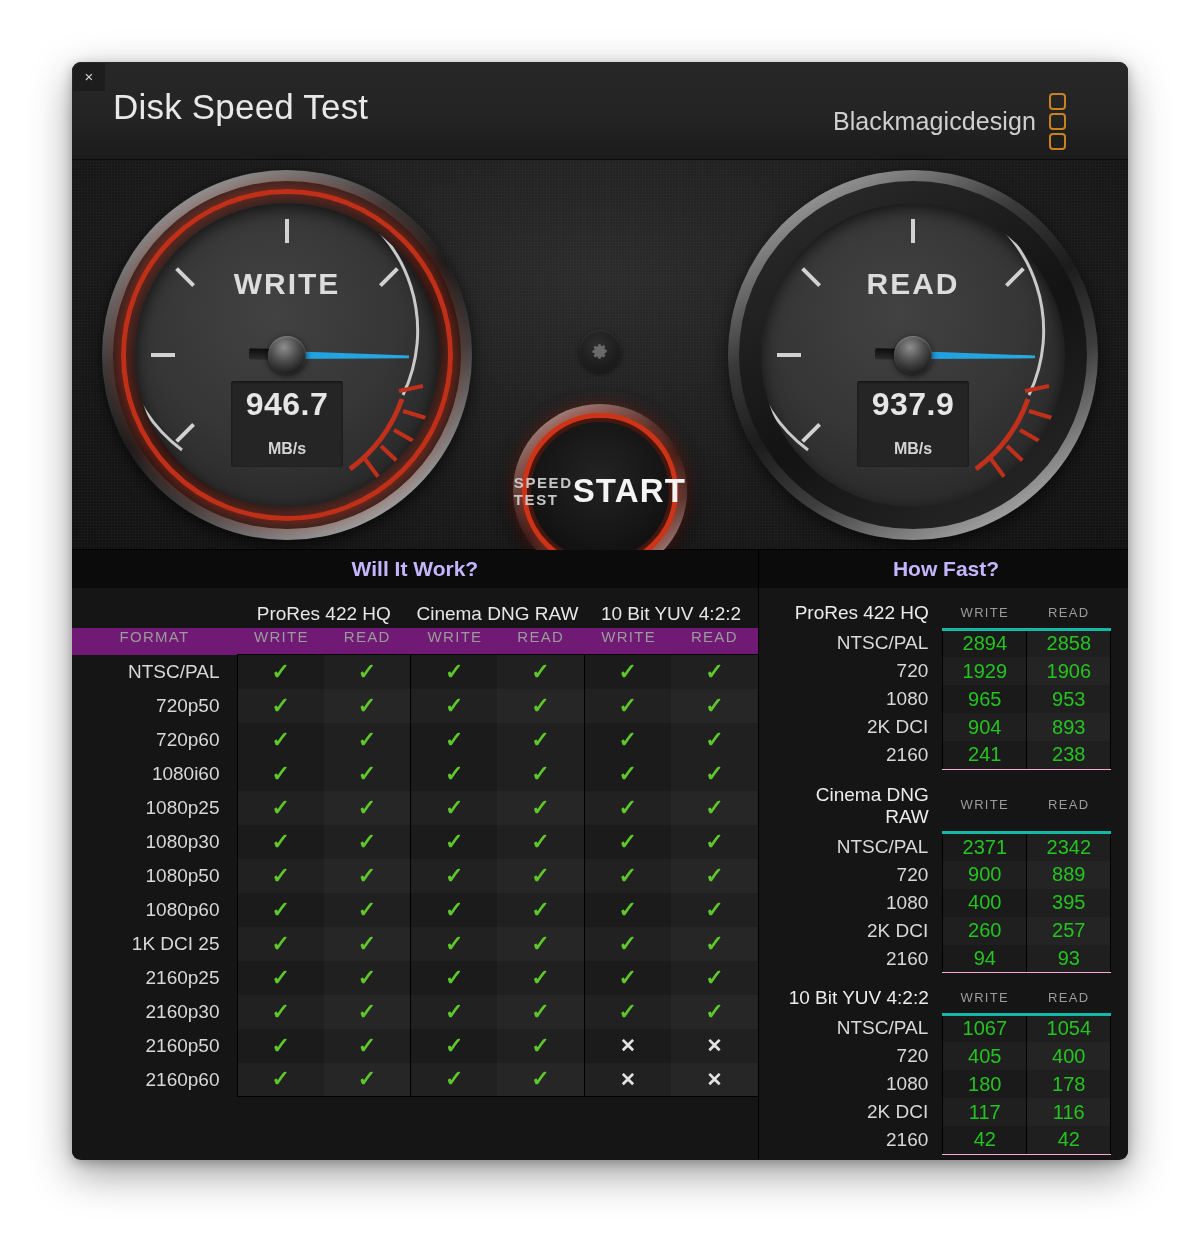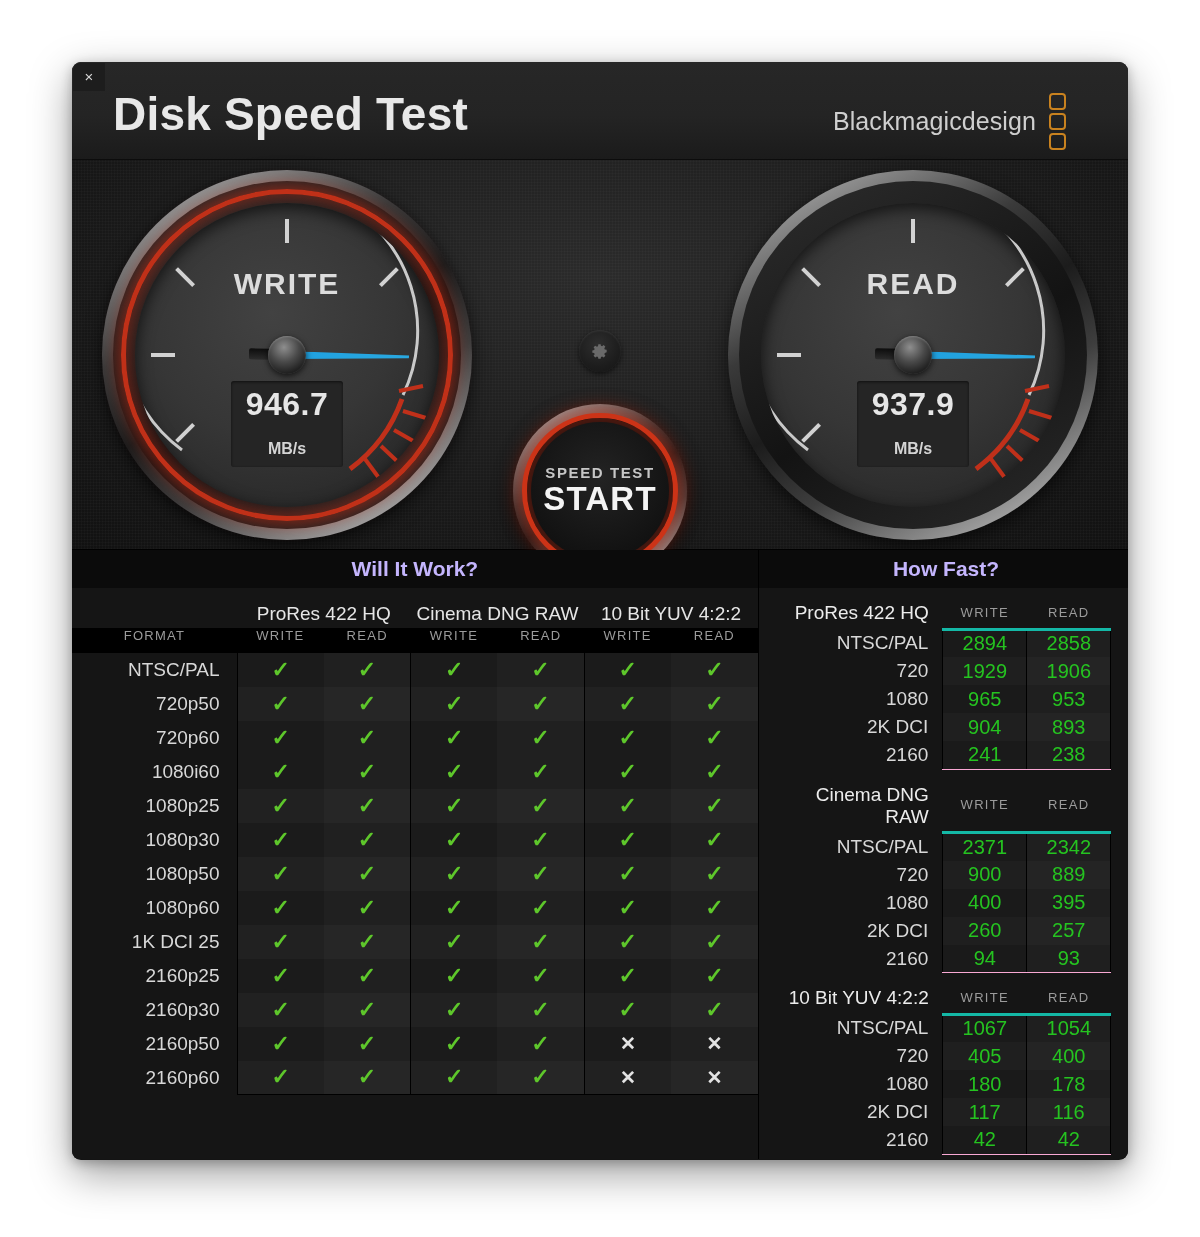--- a/index.html
+++ b/index.html
@@ -40,22 +40,22 @@
   
   #titlebar {
     position: relative;
     height: 98px;
     background: linear-gradient(to bottom, #272727 0%, #242424 55%, #1b1b1b 100%);
     border-bottom: 1px solid #0c0c0c;
   }
   #app-title {
     position: absolute;
     left: 41px; top: 25px;
-    font-size: 46px;
-    font-weight: 700;
+    font-size: 35px;
+    font-weight: 400;
     color: #e8e8e8;
     letter-spacing: 0.2px;
   }
   #brand {
     position: absolute;
     right: 62px; top: 31px;
     display: flex; align-items: center; gap: 13px;
   }
   #brand-text {
     font-size: 25px;
@@ -219,21 +219,21 @@
     border-radius: 50%;
     background: #0e0e0e;
     border: 5px solid #cc3317;
     box-shadow: 0 0 18px 5px rgba(210,48,20,0.55),
                 inset 0 0 20px 6px rgba(210,48,20,0.42);
   }
   #start-face {
     position: absolute; inset: 18px;
     border-radius: 50%;
     background: radial-gradient(circle at 50% 40%, #232323 0%, #161616 55%, #0b0b0b 100%);
-    display: flex; flex-direction: column;
+    display: flex; flex-direction: row;
     align-items: center; justify-content: center;
   }
   #start-sub {
     font-size: 15px; font-weight: 700; color: #c6c6c6;
     letter-spacing: 1.6px;
   }
   #start-main {
     font-size: 33px; font-weight: 700; color: #f4f4f4;
     letter-spacing: 1.2px; margin-top: -1px;
   }
@@ -259,23 +259,23 @@
   #wiw-table { width: 100%; border-collapse: collapse; table-layout: fixed; }
   #wiw-table col.c-fmt { width: 165px; }
   #wiw-table col.c-v   { width: 86.8px; }
 
   #wiw-table th.group {
     font-size: 19px; font-weight: 400; color: #e6e6e6;
     padding: 15px 0 3px; text-align: center;
     background: #151515;
   }
   #wiw-table th.sub {
-    font-size: 13px; font-weight: 400; color: #9b9b9b;
+    font-size: 15px; font-weight: 400; color: #9b9b9b;
     letter-spacing: 1.3px; padding: 0 17px 9px; text-align: center;
-    background: #000000;
+    background: #701a75;
   }
   #wiw-table th.sub.fmt { color: #9b9b9b; text-align: center; }
 
   #wiw-table td.fmt {
     text-align: right; padding-right: 17px;
     font-size: 19px; color: #d8d8d8; background: #151515;
   }
   #wiw-table td.cell { text-align: center; height: 34px; }
   .col-a { background: #1b1b1b; }
   .col-b { background: #202020; }

